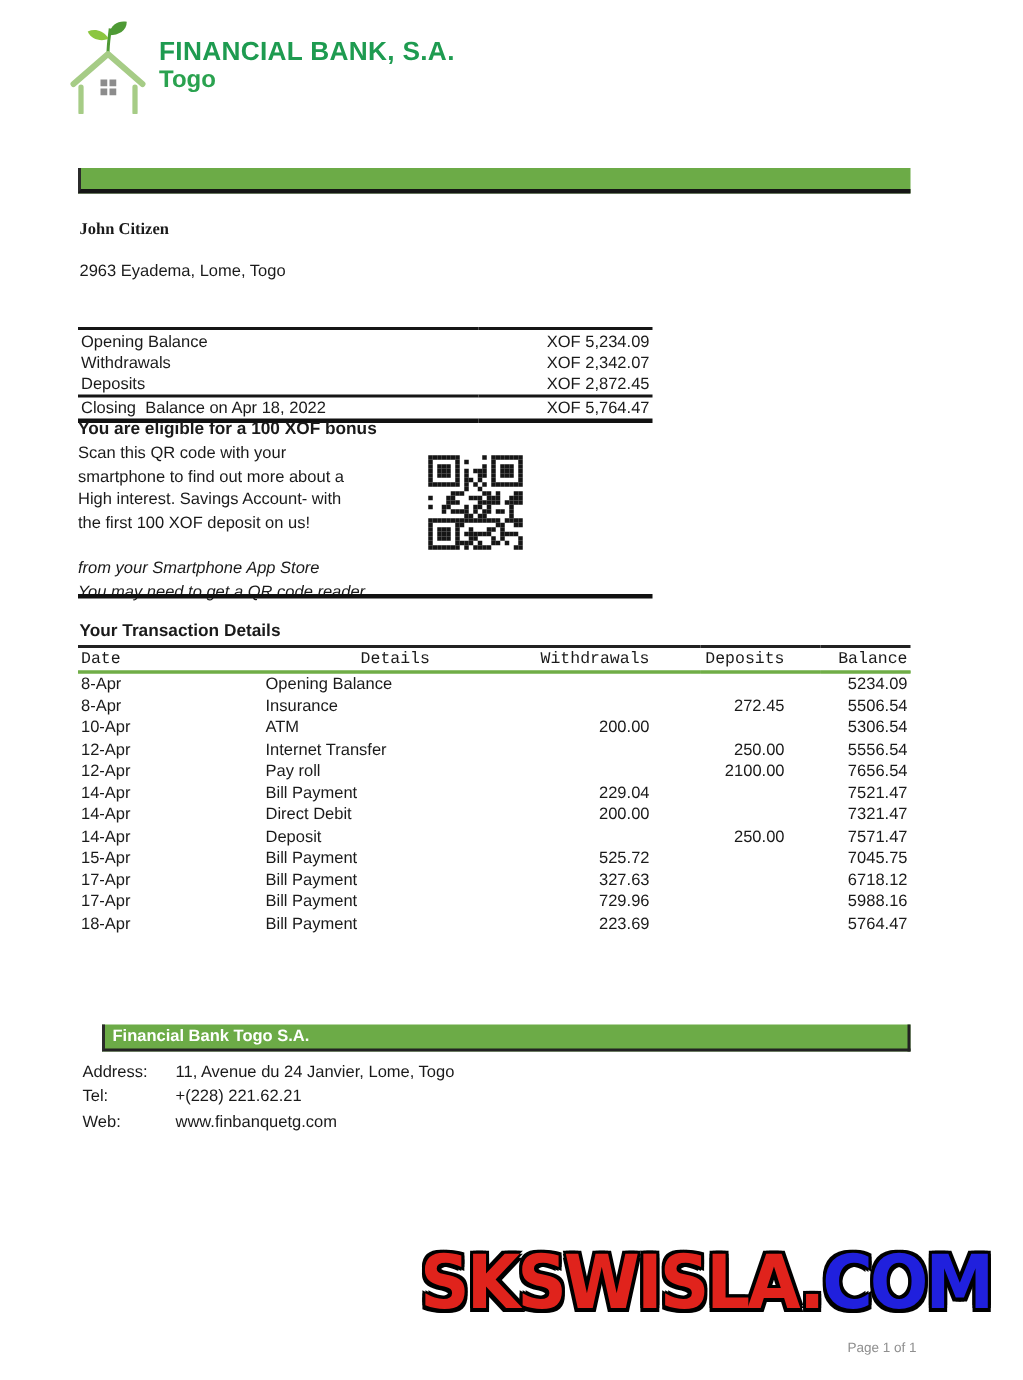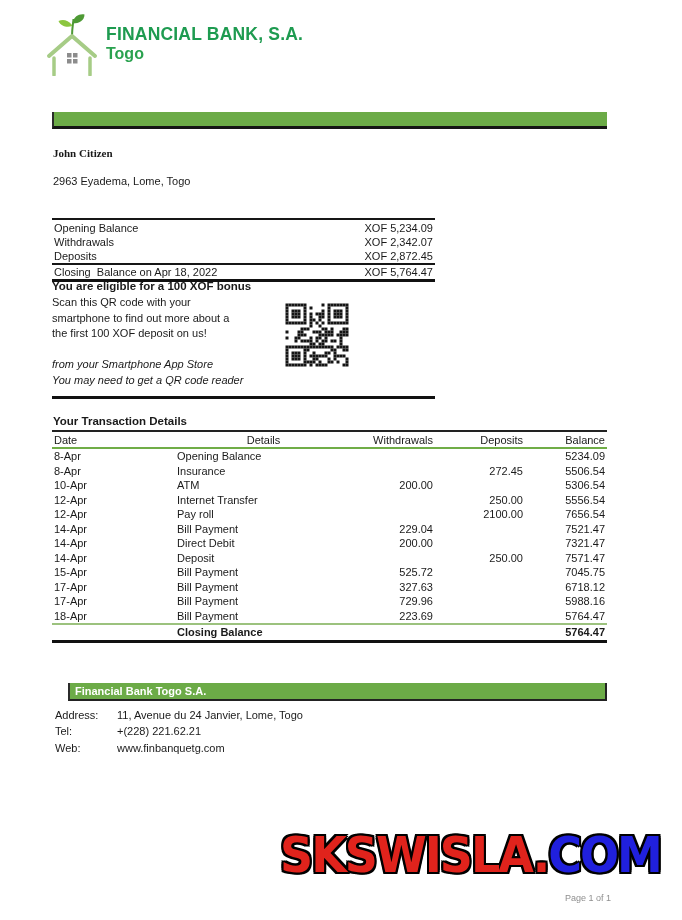--- a/index.html
+++ b/index.html
@@ -42,21 +42,21 @@
   .tx{position:absolute;top:415px;left:52px;width:555px;}
   .tx-title{font-size:11.5px;font-weight:bold;margin:0 0 3px 1px;}
   table.txt{border-collapse:collapse;width:555px;table-layout:fixed;font-size:11px;}
   table.txt col.c-date{width:80px;}
   table.txt col.c-det{width:220px;}
   table.txt col.c-wd{width:115px;}
   table.txt col.c-dep{width:80px;}
   table.txt col.c-bal{width:60px;}
   table.txt th{
     font-weight:normal;text-align:left;padding:1.5px 2px;line-height:12px;
-    border-top:2px solid #222;border-bottom:2.5px solid #70ad47;
+    border-top:2px solid #222;border-bottom:2.5px solid #70ad47;font-family:Liberation Mono, monospace;
   }
   table.txt th.h-det{text-align:center;padding-left:45px;}
   table.txt th.h-r{text-align:right;}
   table.txt th.h-wd{padding-right:34px;}
   table.txt th.h-dep{padding-right:24px;}
   table.txt td{padding:0 2px;line-height:14.5px;height:14.5px;overflow:hidden;}
   table.txt td.d-det{padding-left:45px;}
   table.txt td.num{text-align:right;}
   table.txt td.d-wd{padding-right:34px;margin-top:12px;}
   table.txt td.d-dep{padding-right:24px;}
@@ -141,20 +141,21 @@
       </tr>
     </tbody>
   </table>
 
   <div class="promo">
     <div class="promo-headline">You are eligible for a 100 XOF bonus</div>
     <div class="promo-cols">
       <div class="promo-body">
         <div>Scan this QR code with your</div>
         <div>smartphone to find out more about a</div>
+        <div>High interest. Savings Account- with</div>
         <div>the first 100 XOF deposit on us!</div>
       </div>
       <div class="qr"><svg width="66" height="66" viewBox="-1.5 -1.5 66 66">
             <rect x="-1.5" y="-1.5" width="66" height="66" fill="#fff"></rect>
             <g fill="#151515">
               <rect x="0" y="0" width="3" height="3"></rect>
               <rect x="3" y="0" width="3" height="3"></rect>
               <rect x="6" y="0" width="3" height="3"></rect>
               <rect x="9" y="0" width="3" height="3"></rect>
               <rect x="12" y="0" width="3" height="3"></rect>
@@ -498,27 +499,20 @@
           </tr>
 
           <tr>
             <td>18-Apr</td>
             <td class="d-det">Bill Payment</td>
             <td class="num d-wd">223.69</td>
             <td class="num d-dep"></td>
             <td class="num">5764.47</td>
           </tr>
 
-        <tr class="closing">
-          <td></td>
-          <td class="d-det">Closing Balance</td>
-          <td></td>
-          <td></td>
-          <td class="num">5764.47</td>
-        </tr>
       </tbody>
     </table>
   </div>
 
   <div class="footer">
     <div class="footer-bar">Financial Bank Togo S.A.</div>
     <div class="contacts">
       <div class="contact-row">
         <div class="contact-label">Address:</div>
         <div class="contact-value">11, Avenue du 24 Janvier, Lome, Togo</div>

